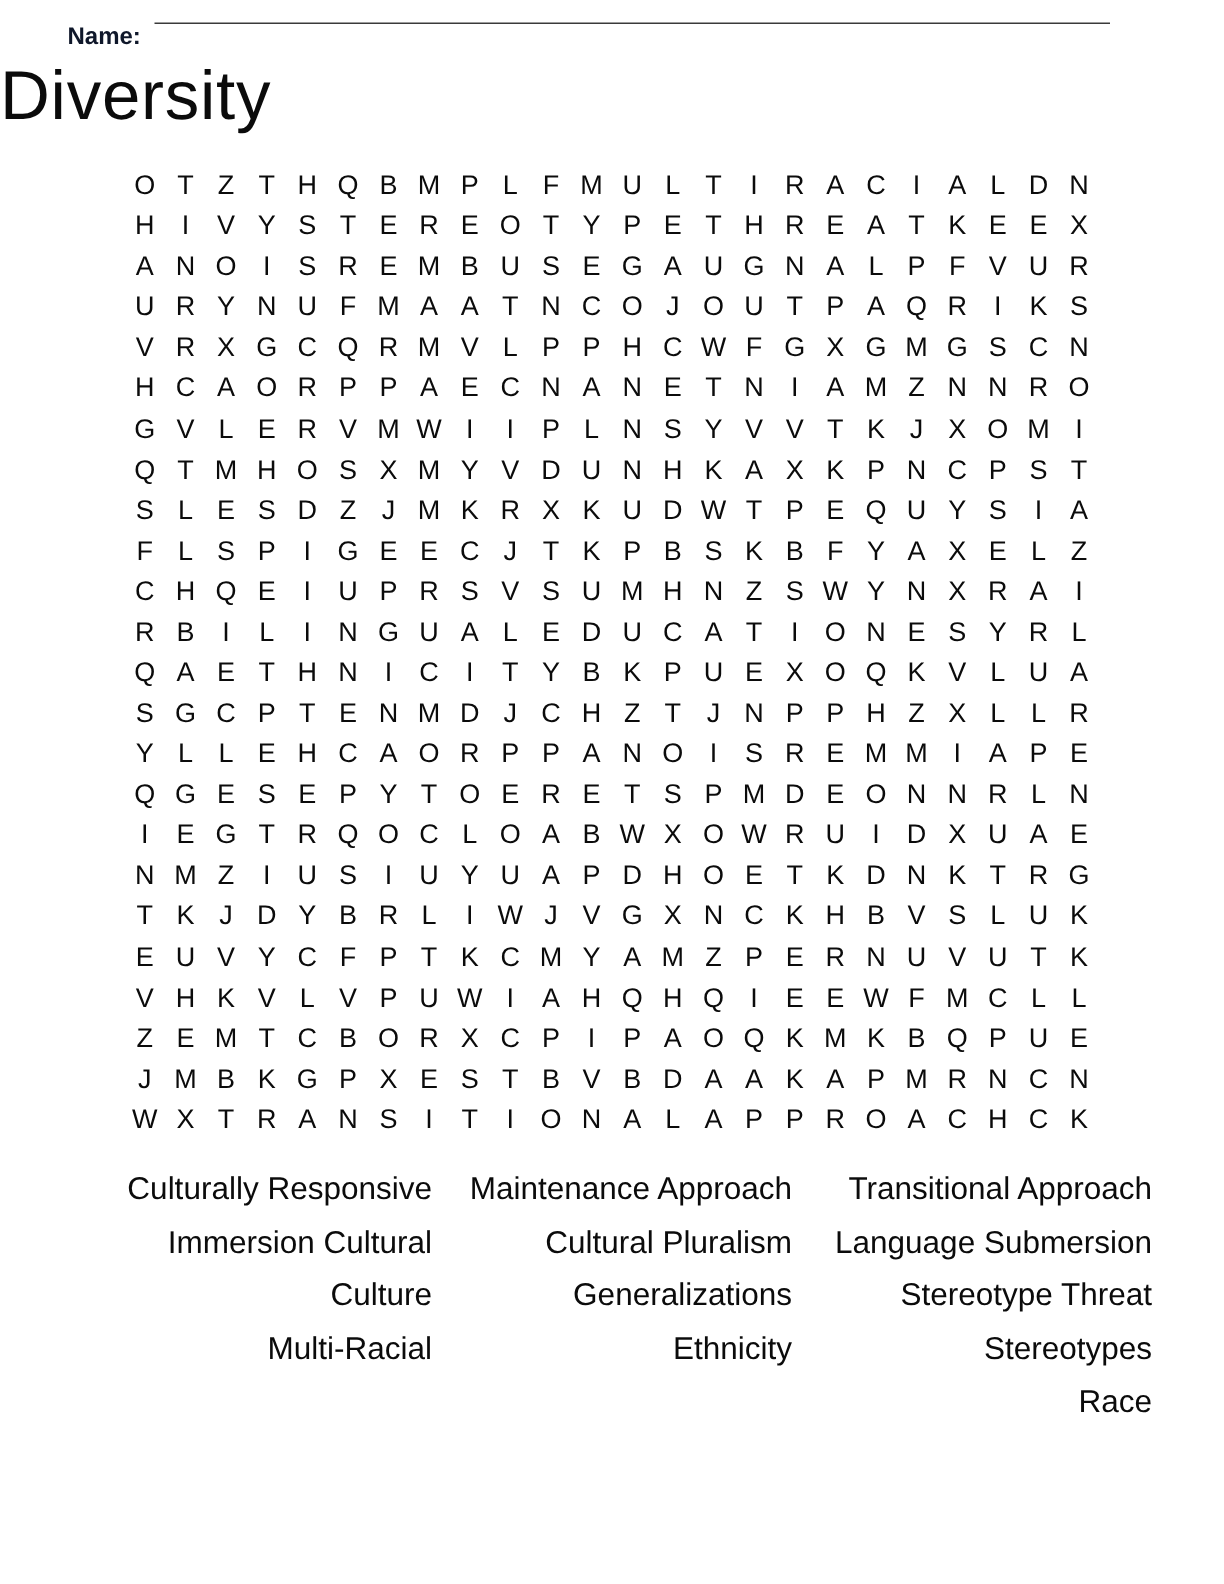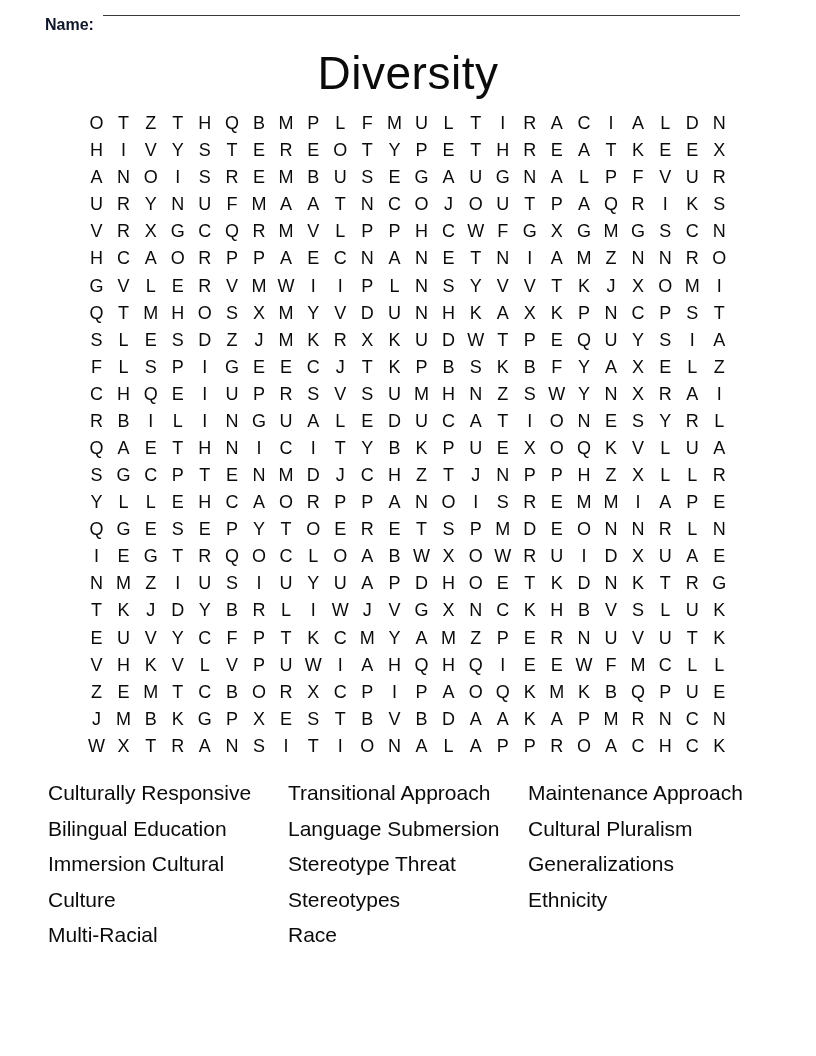--- a/index.html
+++ b/index.html
@@ -35,24 +35,23 @@
   .name-line {
     position: absolute;
     left: 58px;
     top: 1px;
     width: 637px;
     height: 14px;
     border-bottom: 1.6px solid #3a3a3a;
   }
   .title {
     position: absolute;
-    top: 46px;
+    top: 36px;
     left: 0;
     width: 816px;
-    text-align: center;
     font-size: 46px;
     font-weight: 500;
     letter-spacing: 0.5px;
     color: #0b0b0b;
   }
   .grid {
     position: absolute;
     left: 83px;
     top: 110px;
     width: 650px;
@@ -77,20 +76,21 @@
   .word-list {
     position: absolute;
     left: 48px;
     top: 775px;
     width: 740px;
     display: flex;
   }
   .word-column {
     width: 240px;
     flex: 0 0 240px;
+    text-align: right;
   }
   .word-item {
     font-size: 21px;
     font-weight: 500;
     line-height: 35.6px;
     color: #0b0b0b;
     white-space: nowrap;
   }
 </style>
 </head>
@@ -728,33 +728,32 @@
         <span class="grid-cell">C</span>
         <span class="grid-cell">H</span>
         <span class="grid-cell">C</span>
         <span class="grid-cell">K</span>
       </div>
     </div>
 
   <div class="word-list">
     <div class="word-column">
         <div class="word-item">Culturally Responsive</div>
-        <div class="word-item">Bilingual Education</div>
         <div class="word-item">Immersion Cultural</div>
         <div class="word-item">Culture</div>
         <div class="word-item">Multi-Racial</div>
+      </div>
+    <div class="word-column">
+        <div class="word-item">Maintenance Approach</div>
+        <div class="word-item">Cultural Pluralism</div>
+        <div class="word-item">Generalizations</div>
+        <div class="word-item">Ethnicity</div>
       </div>
     <div class="word-column">
         <div class="word-item">Transitional Approach</div>
         <div class="word-item">Language Submersion</div>
         <div class="word-item">Stereotype Threat</div>
         <div class="word-item">Stereotypes</div>
         <div class="word-item">Race</div>
       </div>
-    <div class="word-column">
-        <div class="word-item">Maintenance Approach</div>
-        <div class="word-item">Cultural Pluralism</div>
-        <div class="word-item">Generalizations</div>
-        <div class="word-item">Ethnicity</div>
-      </div>
   </div>
 
 </div>
 
 </body></html>

